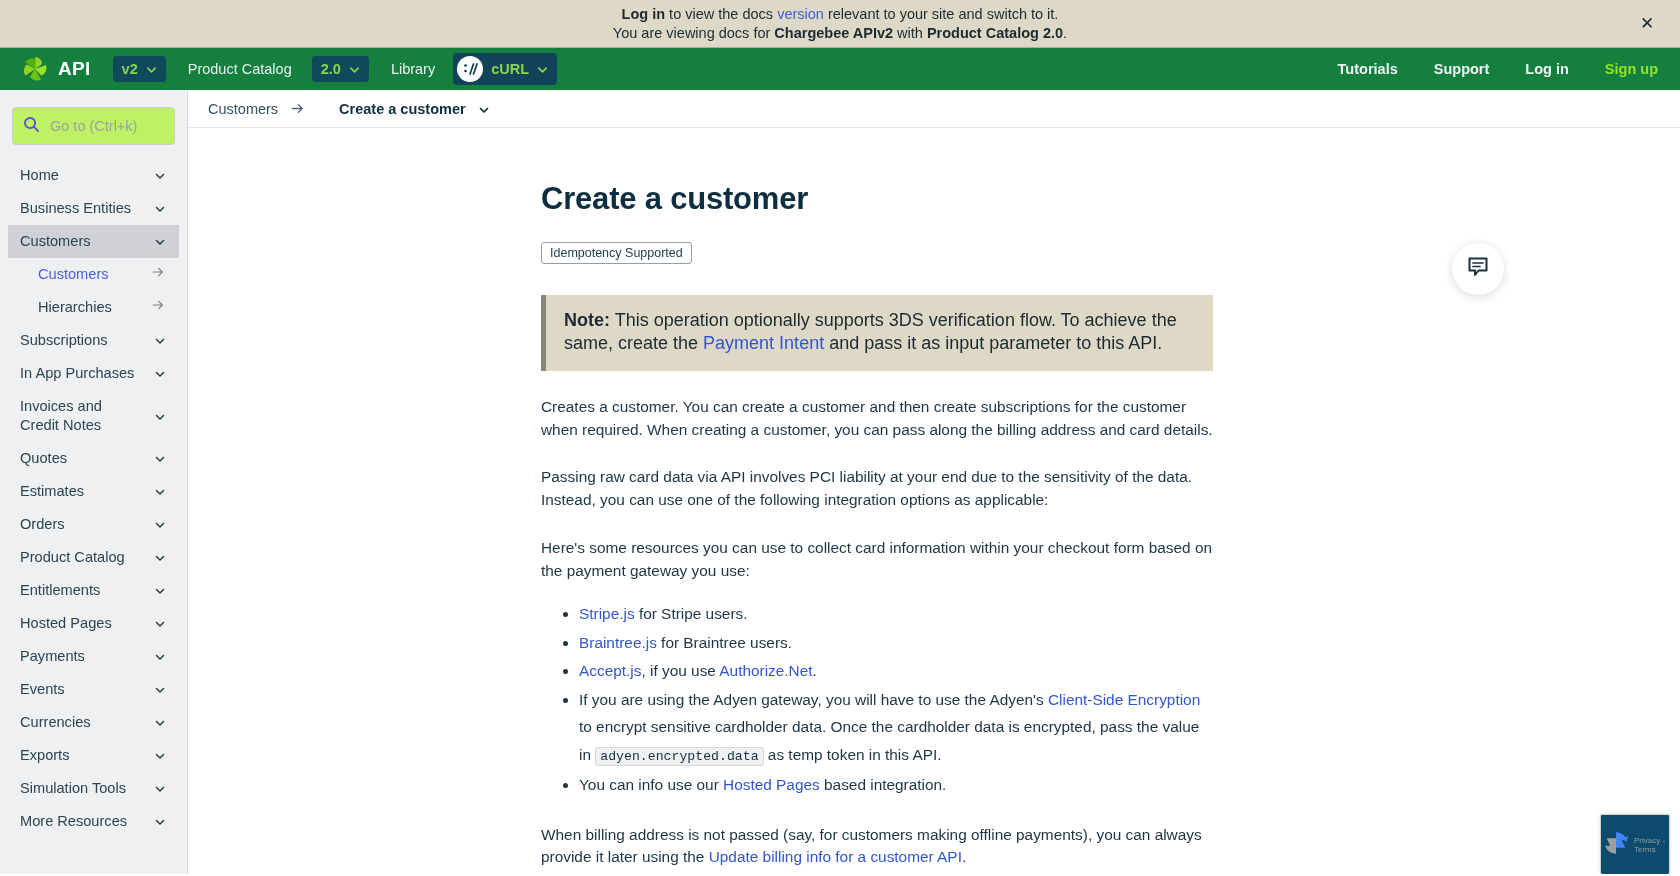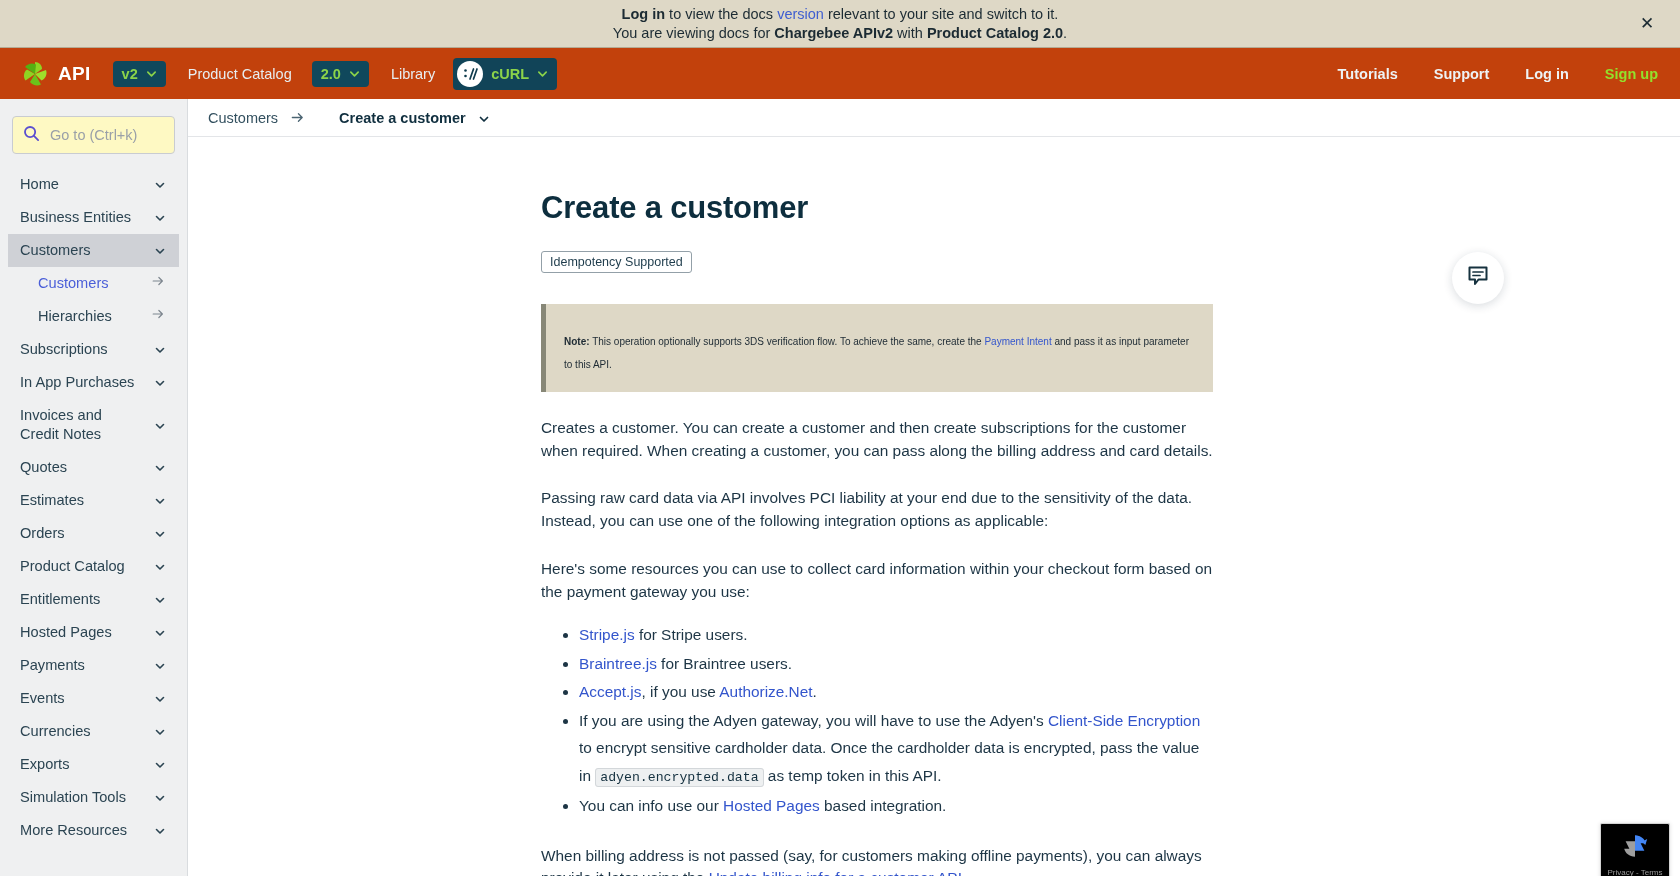--- a/index.html
+++ b/index.html
@@ -29,22 +29,22 @@
   .banner-strong-link { color: #1c2b33; font-weight: 700; text-decoration: none; }
   .banner-close {
     position: absolute; right: 22px; top: 50%; transform: translateY(-50%);
     width: 22px; height: 22px; display: flex; align-items: center; justify-content: center;
     font-size: 17px; color: #1c2b33; cursor: pointer; background: none; border: none;
     font-family: "Liberation Sans", sans-serif; line-height: 1;
   }
 
   
   .navbar {
-    height: 51px;
-    background: #c2410c;
+    height: 42px;
+    background: #15803d;
     display: flex; align-items: center;
     padding: 0 22px 0 14px;
     color: #ffffff;
     justify-content: center;
   }
   .nav-left { display: flex; align-items: center; gap: 0; }
   .logo-wrap { display: flex; align-items: center; gap: 10px; padding: 0 8px; }
   .logo-mark { width: 26px; height: 26px; display: block; }
   .logo-text { font-size: 19px; font-weight: 700; letter-spacing: .3px; color: #fff; }
   .nav-pill {
@@ -77,21 +77,21 @@
   
   .sidebar {
     width: 188px; flex: 0 0 188px;
     background: #eff0f1;
     border-right: 1px solid #d9dcdf;
     overflow: hidden;
     position: relative;
   }
   .search-box {
     margin: 17px 12px 14px 12px;
-    height: 38px; background: #fef9c3;
+    height: 38px; background: #bef264;
     border: 1px solid #c9ccd1; border-radius: 4px;
     display: flex; align-items: center; gap: 8px; padding: 0 10px;
   }
   .search-input {
     border: none; outline: none; background: transparent;
     font-size: 14.5px; color: #6f7680; width: 100%;
     font-family: "Liberation Sans", sans-serif;
   }
   .search-input::placeholder { color: #9aa0a8; }
   .nav-list { list-style: none; margin: 8px; padding: 0; }
@@ -129,22 +129,22 @@
     font-size: 31px; line-height: 38px; font-weight: 700;
     color: #0d2e3e; margin: 0 0 24px 0; letter-spacing: -.2px;
   }
   .badge {
     display: inline-block; border: 1px solid #93a0a8; border-radius: 3px;
     padding: 3px 8px; font-size: 12.5px; color: #1d3b4b; background: #fff;
   }
   .note-box {
     margin: 31px 0 0 0; background: #ded8c6;
     border-left: 5px solid #878777;
-    padding: 26px 18px 16px 18px;
-    font-size: 10px; line-height: 23px; color: #1d2a33;
+    padding: 14px 18px 16px 18px;
+    font-size: 18px; line-height: 23px; color: #1d2a33;
   }
   .note-box b { font-weight: 700; }
   p.body {
     font-size: 15.4px; line-height: 22.7px; color: #1d3545;
     margin: 25px 0 0 0;
   }
   ul.bullets { margin: 18px 0 0 0; padding-left: 38px; }
   ul.bullets li {
     font-size: 15.4px; line-height: 27.5px; color: #1d3545;
     margin-bottom: 1px;
@@ -158,24 +158,24 @@
 
   
   .chat-fab {
     position: absolute; right: 176px; top: 115px;
     width: 52px; height: 52px; border-radius: 50%; background: #fff;
     box-shadow: 0 2px 10px rgba(20,40,55,.16);
     display: flex; align-items: center; justify-content: center; cursor: pointer;
   }
   .recaptcha {
     position: absolute; right: 10px; bottom: 0;
-    width: 70px; height: 60px; background: #000000;
+    width: 70px; height: 60px; background: #0c4a6e;
     border: 1px solid #d3d3d3; border-bottom: none;
     border-radius: 2px; box-shadow: 0 0 4px rgba(0,0,0,.12);
-    display: flex; flex-direction: column; align-items: center; justify-content: center;
+    display: flex; flex-direction: row; align-items: center; justify-content: center;
     gap: 3px;
   }
   .recaptcha .rc-label { font-size: 8px; color: #9b9b9b; }
 </style>
 </head>
 <body>
 
 <div class="banner">
   <div class="banner-line">
     <a class="banner-strong-link" href="#">Log in</a><span> to view the docs </span><a class="banner-link" href="#">version</a><span> relevant to your site and switch to it.</span>

